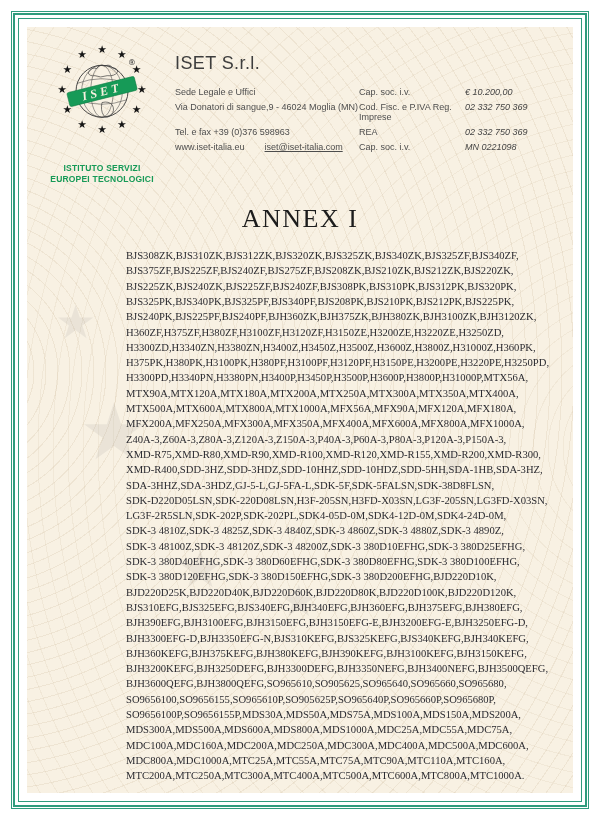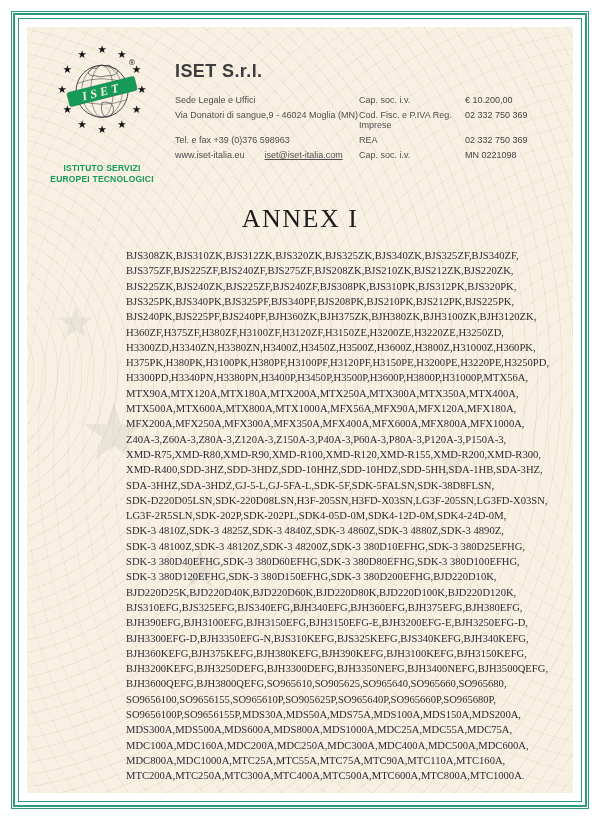--- a/index.html
+++ b/index.html
@@ -22,23 +22,23 @@
   }
 
   .wm { position:absolute; color:#8f8f8f; opacity:.13; font-family:"DejaVu Sans",sans-serif; z-index:0; }
 
   .letterhead { position:relative; z-index:1; display:flex; padding:14px 14px 0 16px; }
   .logo-col { width:118px; flex:0 0 118px; text-align:center; }
   .logo { display:block; margin:0 auto; }
   .logo-caption { margin-top:18px; color:var(--logo_green); font-weight:bold; font-size:8.5px; line-height:1.3; letter-spacing:.2px; }
 
   .info-col { flex:1; padding-left:14px; padding-top:8px; }
-  .company-name { font-size:18px; font-weight:700; color:#3d3d3d; letter-spacing:.4px; margin:12px 0 13px; }
+  .company-name { font-size:18px; font-weight:400; color:#3d3d3d; letter-spacing:.4px; margin:4px 0 13px; }
   .info-grid { display:grid; grid-template-columns:184px 106px 1fr; row-gap:5px; font-size:9px; color:#4d4d4d; align-items:baseline; }
-  .info-grid .val { color:#444; }
+  .info-grid .val { color:#444;font-style:italic; }
   .contact-links a, .contact-links span { color:#4d4d4d; }
   .email-link { text-decoration:underline; margin-left:20px; color:#4d4d4d;text-align:right; }
 
   .annex-title { position:relative; z-index:1; text-align:center; margin-top:19px; font-family:"Liberation Serif", serif; font-size:26px; letter-spacing:1.5px; color:#1c1c1c; }
 
   .code-list { position:relative; z-index:1; margin-top:14px; padding-left:99px; font-family:"Liberation Serif", serif; font-size:10.6px; line-height:15.3px; color:#2a2a30; }
   .code-line { white-space:nowrap; }
 
   
   .lstar { font-family:"DejaVu Sans",sans-serif; font-size:12.5px; fill:#141414; text-anchor:middle; }

